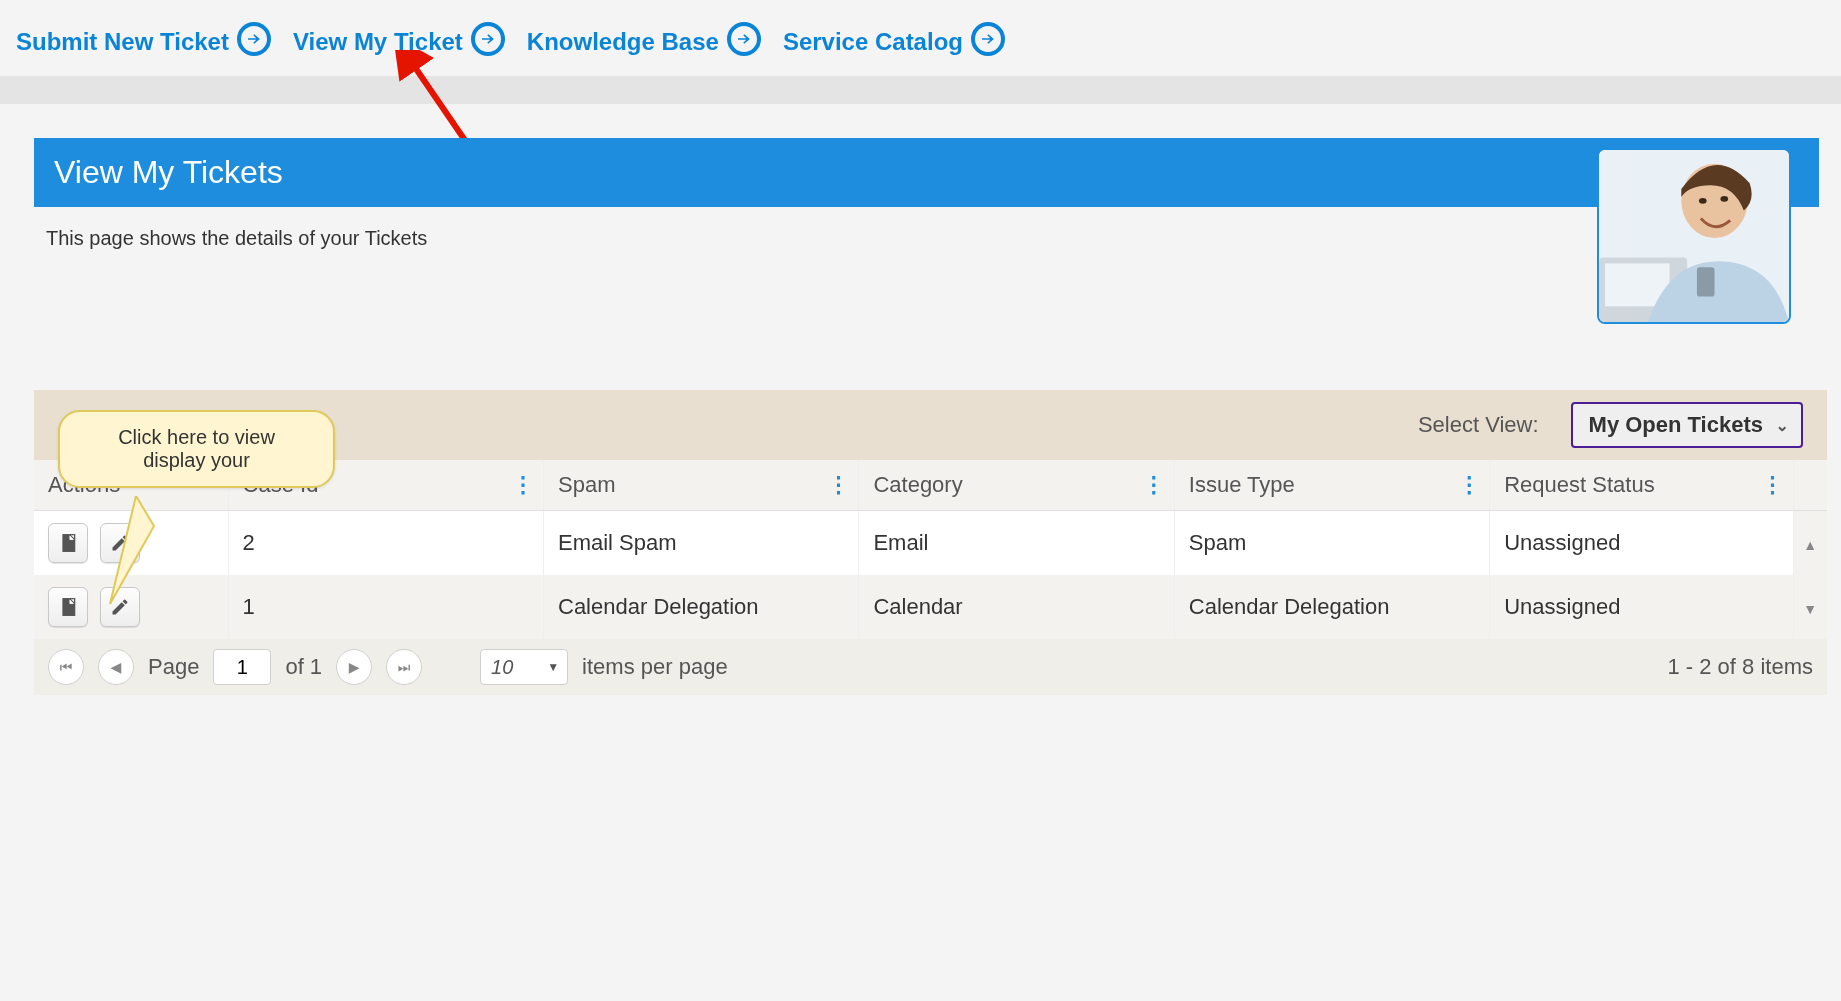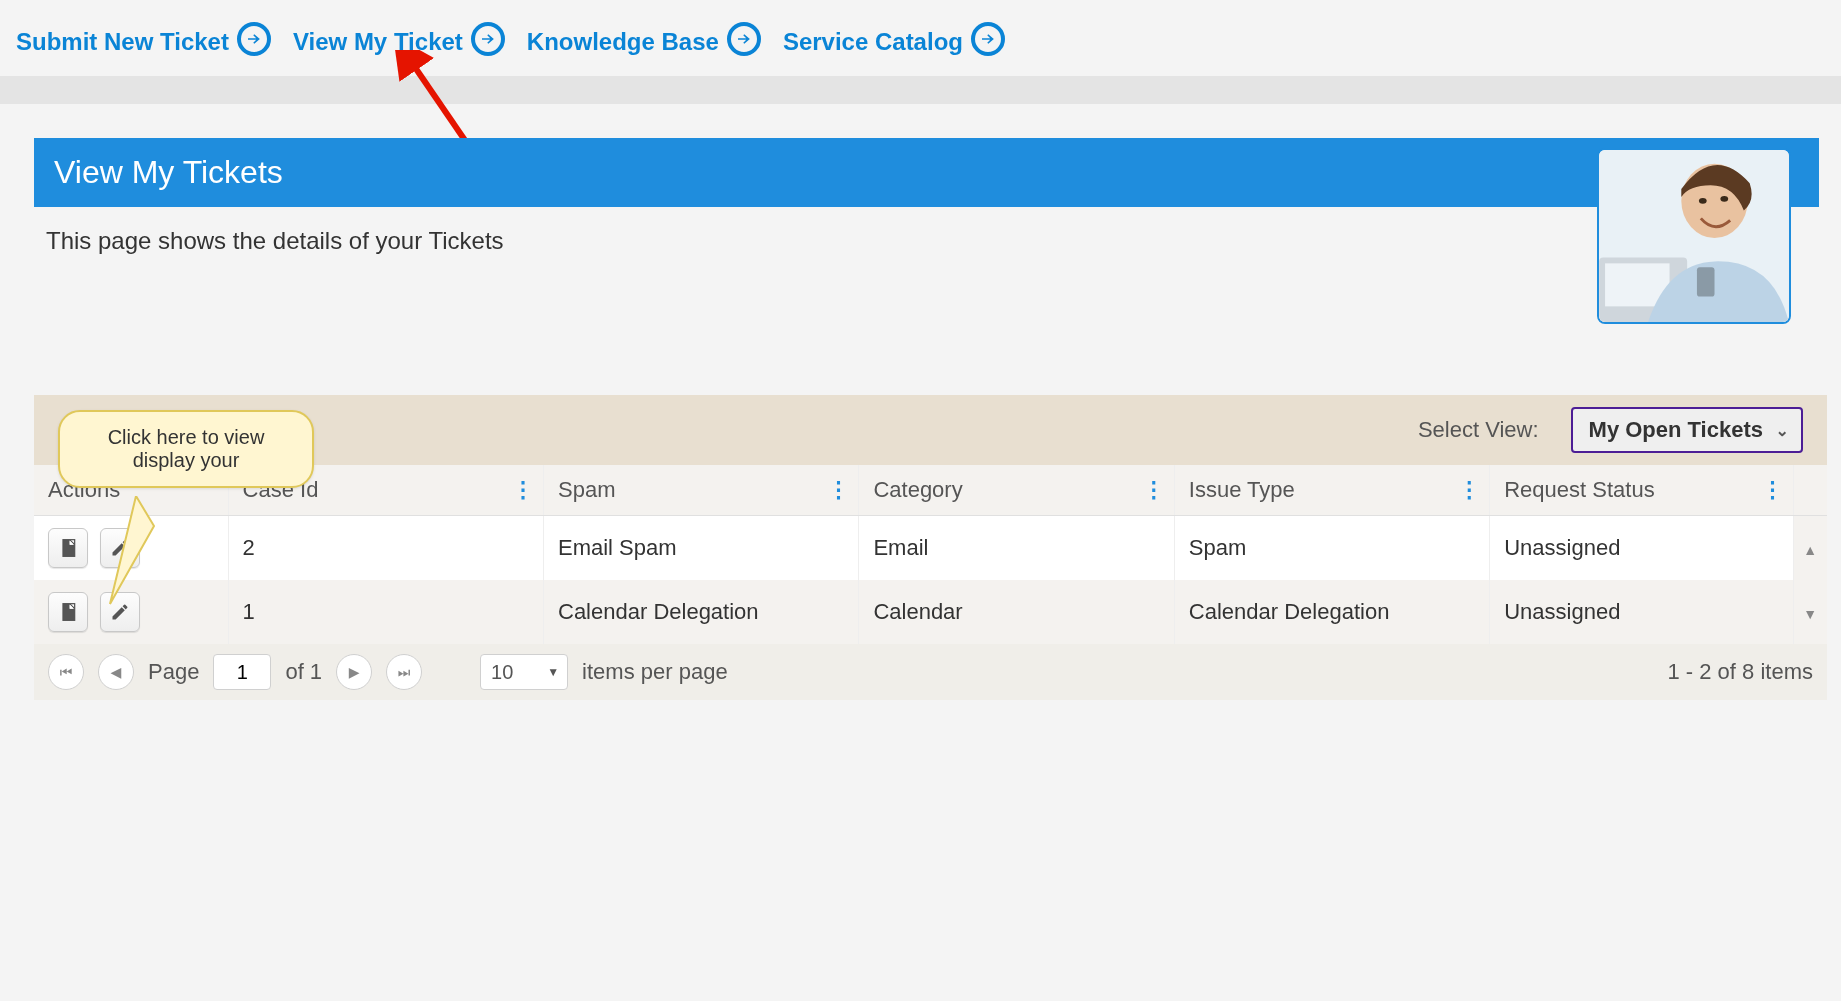--- a/index.html
+++ b/index.html
@@ -14,31 +14,31 @@
   
   .spacer-bar { height: 28px; background: #e4e4e4; }
 
   
   .content { padding: 34px 0 0 34px; position: relative; }
 
   
   .page-header-bar { background: #1f8ddd; color: #fff; font-size: 32px; font-weight: 400; padding: 16px 20px 16px 20px; margin-right: 22px; }
 
   
-  .page-sub { font-size: 24px; color: #333; padding: 20px 20px 10px 12px; }
+  .page-sub { font-size: 20px; color: #333; padding: 20px 20px 10px 12px; }
 
   
   .avatar-card { position: absolute; right: 50px; top: 44px; width: 194px; height: 176px; border: 2px solid #1f8ddd; border-radius: 8px; overflow: hidden; background: #e8eef3; display:flex; align-items:flex-end; justify-content:center; }
   .avatar-card svg { width: 100%; height: 100%; }
 
   
   .red-arrow { position: absolute; left: 390px; top: 50px; }
 
   
-  .callout { position: absolute; left: 58px; top: 306px; width: 256px; background: #fff6d1; border: 2px solid #e0c85a; border-radius: 22px; padding: 14px 20px; text-align: center; font-size: 20px; color: #333; z-index: 5; box-shadow: 0 1px 3px rgba(0,0,0,0.1); }
+  .callout { position: absolute; left: 58px; top: 306px; width: 277px; background: #fff6d1; border: 2px solid #e0c85a; border-radius: 22px; padding: 14px 20px; text-align: center; font-size: 20px; color: #333; z-index: 5; box-shadow: 0 1px 3px rgba(0,0,0,0.1); }
   .callout-tail { position: absolute; left: 106px; top: 392px; z-index: 4; }
 
   
   .select-view-strip { margin-top: 130px; background: #e8dfd0; padding: 12px 24px; display: flex; justify-content: flex-end; align-items: center; gap: 32px; margin-right: 14px; }
   .select-view-label { font-size: 22px; color: #555; }
   .select-view-dd { background: #efefef; border: 2px solid #4c1d95; border-radius: 4px; padding: 8px 38px 8px 16px; font-size: 22px; font-weight: 700; color: #333; position: relative; cursor: pointer; }
   .select-view-dd .chev { position: absolute; right: 12px; top: 50%; transform: translateY(-50%); font-size: 16px; color: #555; }
 
   
   .grid { width: calc(100% - 14px); border-collapse: collapse; background: #fff; }
@@ -52,21 +52,21 @@
   .row-btn svg { width: 20px; height: 20px; }
 
   
   .grid thead th.scroll-head, .grid tbody td.scroll-cell { width: 28px; padding: 0; border-right: none; background: #f4f2ef; text-align: center; }
   .scroll-tri { color: #888; font-size: 14px; }
 
   
   .pager { background: #f0eee9; display: flex; align-items: center; gap: 14px; padding: 10px 14px; width: calc(100% - 14px); font-size: 22px; color: #555; }
   .pager .pbtn { width: 36px; height: 36px; border: 1px solid #d0d0d0; border-radius: 50%; background: #fff; display: inline-flex; align-items: center; justify-content: center; color: #888; font-size: 14px; cursor: pointer; }
   .pager .page-input { width: 58px; height: 36px; border: 1px solid #d0d0d0; border-radius: 4px; text-align: center; font-size: 20px; }
-  .pager .pp-select { height: 36px; border: 1px solid #d0d0d0; border-radius: 4px; width: 88px; padding: 0 28px 0 10px; font-size: 20px; background: #fff; position: relative; display: inline-flex; align-items: center; cursor: pointer; }
+  .pager .pp-select { height: 36px; border: 1px solid #d0d0d0; border-radius: 4px; width: 88px; padding: 0 28px 0 10px; font-size: 20px; background: #fff; position: relative; display: inline-flex; align-items: center; cursor: pointer; font-style: italic; }
   .pager .pp-select .chev { position: absolute; right: 8px; top: 50%; transform: translateY(-50%); font-size: 12px; }
   .pager .spacer { flex: 1; }
 </style>
 </head>
 <body>
 
 <div class="topnav">
   <a class="topnav-item">
     <span>Submit New Ticket</span>
     <span class="arrow-circle">

